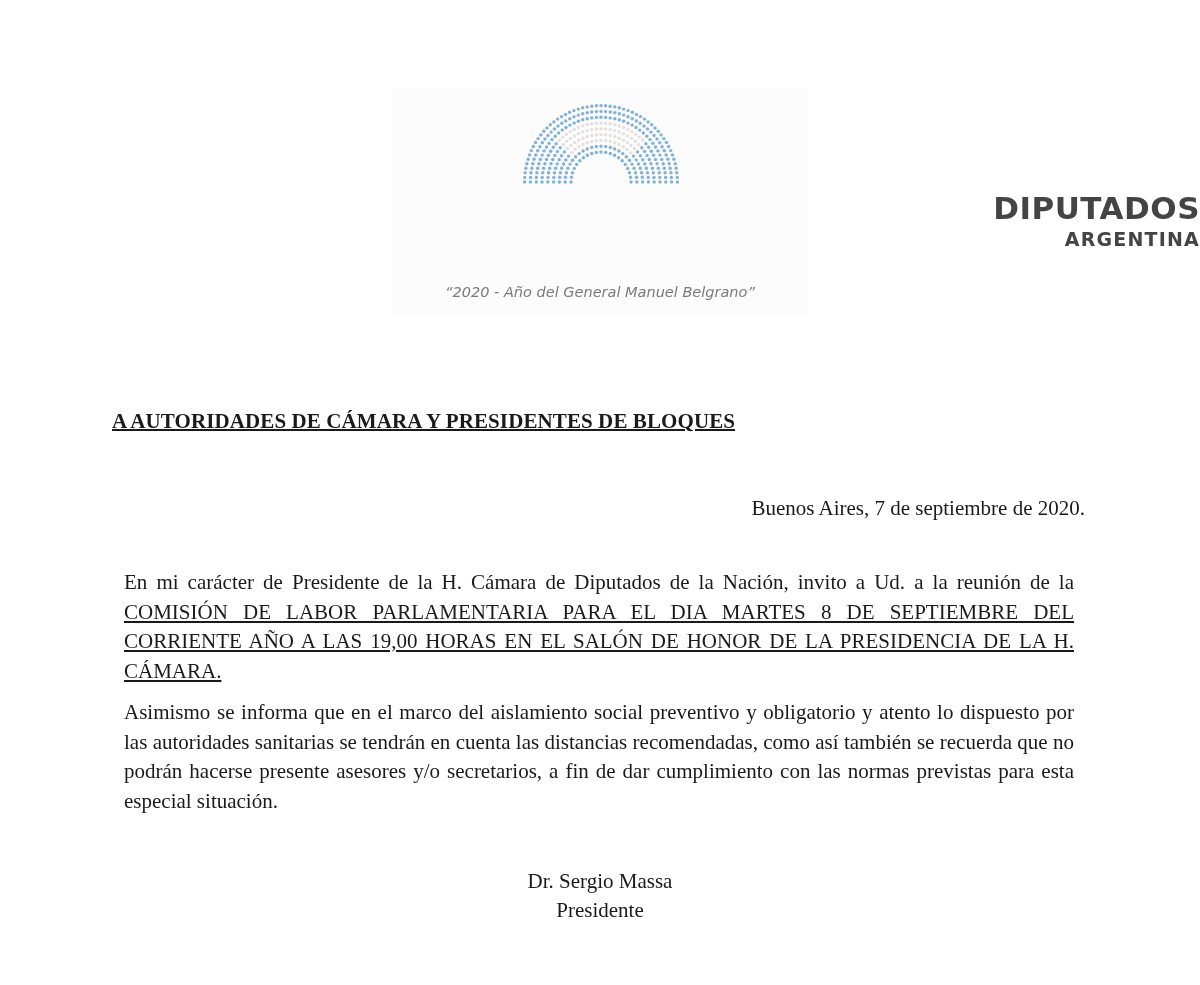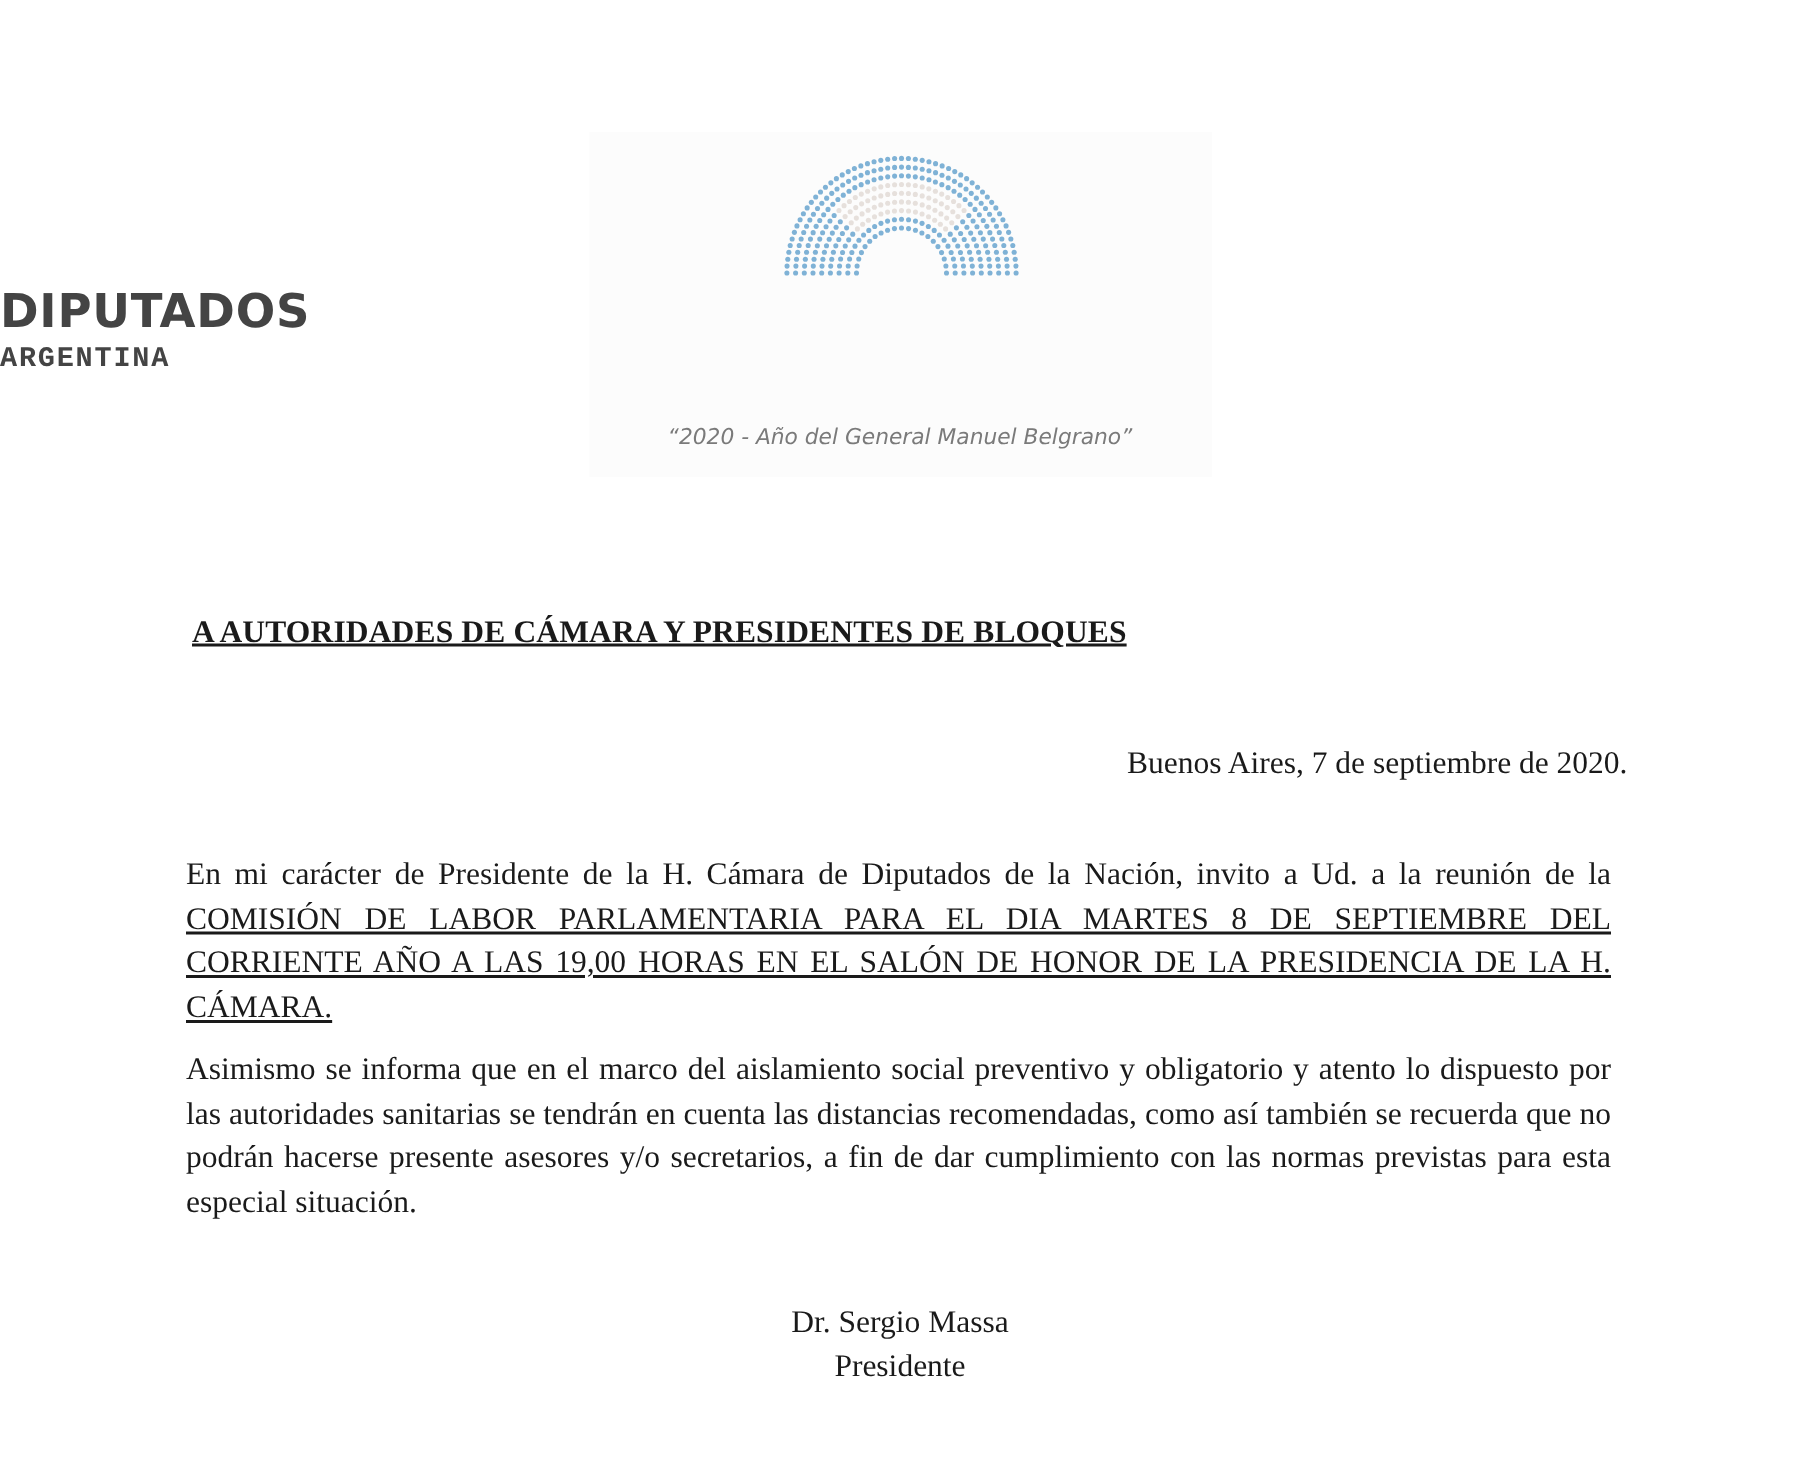--- a/index.html
+++ b/index.html
@@ -1,23 +1,23 @@
 <!DOCTYPE html>
 <html><head>
 <meta charset="utf-8">
 <style>
   html, body { margin:0; padding:0; background:#ffffff; }
   body { width:1200px; height:985px; position:relative; overflow:hidden; font-family:"Liberation Serif", serif; color:#1a1a1a; }
   .logo-box { position:absolute; left:393px; top:88px; width:415px; height:230px; background:#fcfcfc; }
   .parliament { position:absolute; left:522px; top:100px; width:158px; height:84px; }
-  .logo-title { position:absolute; left:0; width:1200px; text-align:left; font-family:"DejaVu Sans", sans-serif; color:#444; }
+  .logo-title { position:absolute; left:0; width:1200px; text-align:right; font-family:"DejaVu Sans", sans-serif; color:#444; }
   .logo-main { top:190px; font-size:31px; font-weight:bold; letter-spacing:0.5px; }
-  .logo-sub { top:228px; font-size:19px; font-weight:bold; letter-spacing:1.2px;font-family:Liberation Mono, monospace; }
+  .logo-sub { top:228px; font-size:19px; font-weight:bold; letter-spacing:1.2px; }
   .motto { position:absolute; top:284px; left:0; width:1200px; text-align:center; font-family:"DejaVu Sans", sans-serif; font-style:italic; font-size:14.5px; color:#7a7a7a; }
-  .heading { position:absolute; left:112px; top:409px; font-size:21px; font-weight:bold; text-decoration:underline; text-decoration-thickness:2px; letter-spacing:0.1px;margin-left:16px; }
+  .heading { position:absolute; left:112px; top:409px; font-size:21px; font-weight:bold; text-decoration:underline; text-decoration-thickness:2px; letter-spacing:0.1px; }
   .date { position:absolute; right:115px; top:496px; font-size:21px;margin-left:22px; }
   .body-text { position:absolute; left:112px; top:556px; width:974px; font-size:21px; line-height:29.5px; text-align:justify; }
   .body-text p { margin:12px; }
   .u { text-decoration:underline; }
   .sig { position:absolute; left:0; width:1200px; text-align:center; font-size:21px; line-height:29px; top:867px; }
   .sig div { }
 </style>
 </head>
 <body>
 

